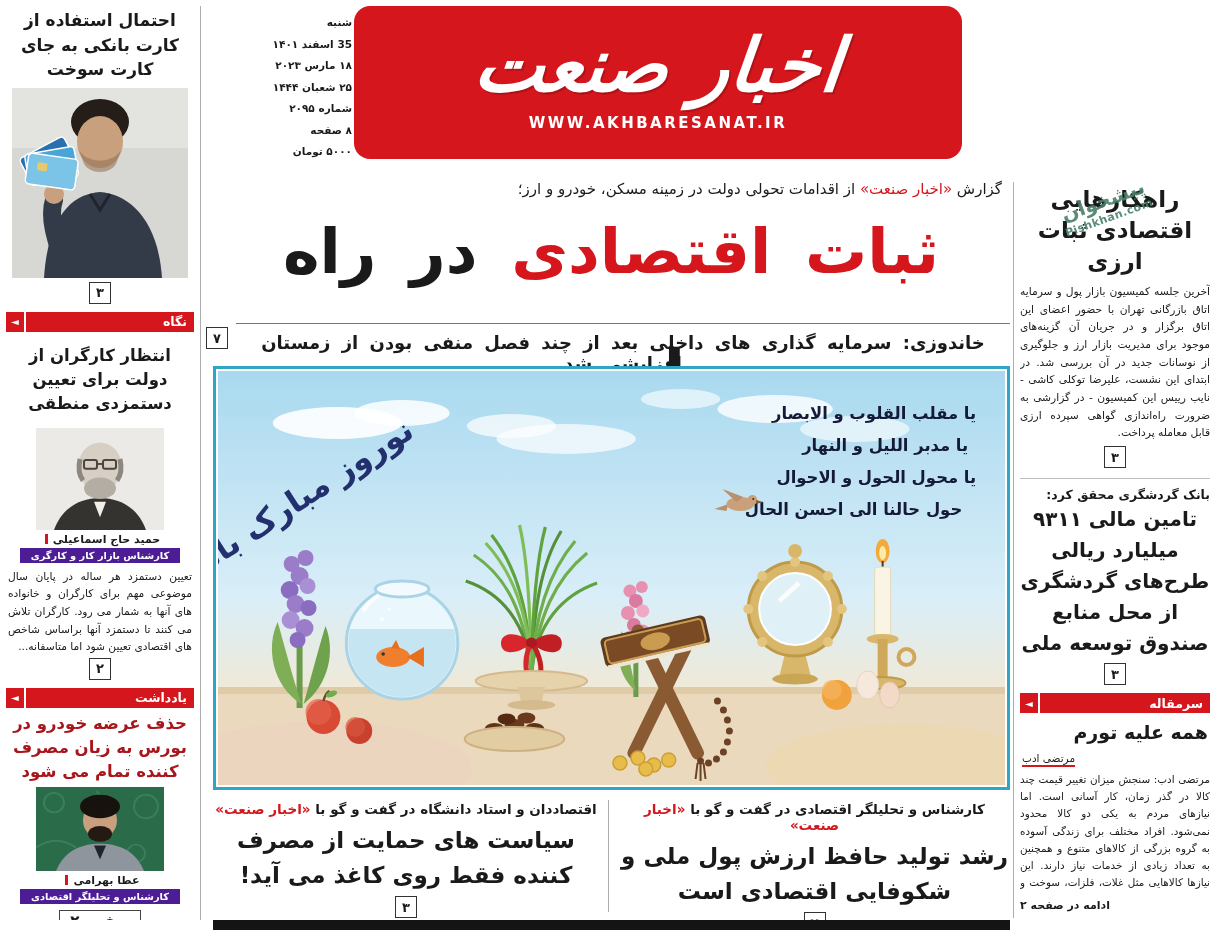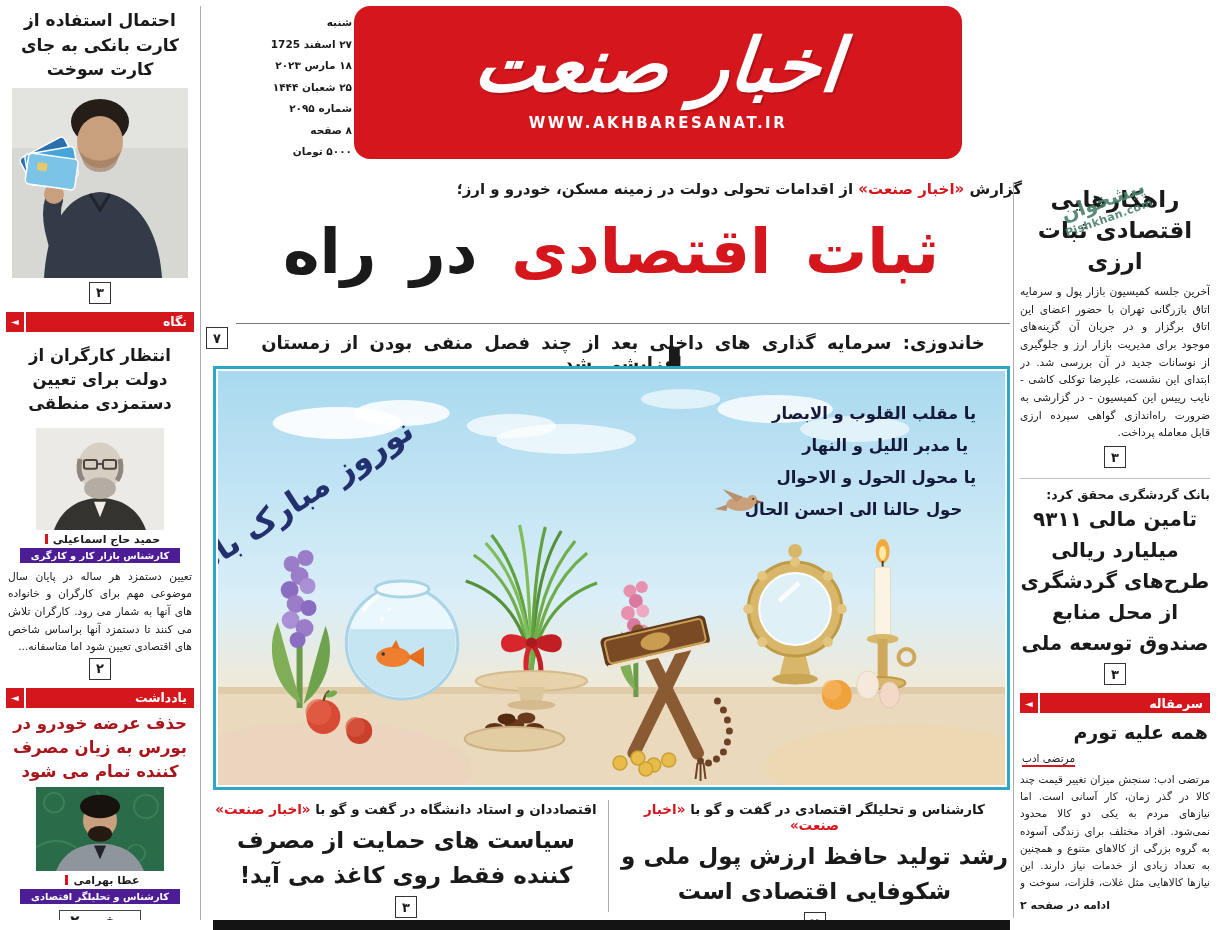--- a/index.html
+++ b/index.html
@@ -34,21 +34,21 @@
   }
   .site { color:#fff; font-size:15px; font-weight:bold; letter-spacing:2.5px; margin-top:12px; direction:ltr; }
   .watermark {
     position:absolute; left:1040px; top:188px; width:130px; z-index:6;
     transform:rotate(-20deg); color:#49806a; opacity:.9; text-align:center; pointer-events:none;
   }
   .wm-fa { font-size:20px; font-weight:bold; }
   .wm-en { font-size:11px; font-weight:bold; letter-spacing:.5px; }
 
   
-  .kicker { position:absolute; left:224px; top:180px; width:798px; text-align:right; font-size:15px; font-weight:bold; }
+  .kicker { position:absolute; left:204px; top:180px; width:798px; text-align:right; font-size:15px; font-weight:normal; }
   .main-headline {
     position:absolute; left:212px; top:192px; width:798px; margin:0;
     text-align:center; font-size:62px; font-weight:bold; line-height:1.95; word-spacing:12px;
   }
   .subheadline {
     position:absolute; left:236px; top:323px; width:774px;
     border-top:1.5px solid #777; border-bottom:1.5px solid #777;
     padding:8px 4px 9px; text-align:center; font-size:18px; font-weight:bold; word-spacing:5px;
   }
   .badge {
@@ -197,21 +197,21 @@
     </div>
     <div class="cap-name fa">عطا بهرامی</div>
     <div class="cap-role fa">کارشناس و تحلیلگر اقتصادی</div>
     <div class="page-ref fa">صفحه ۲</div>
   </aside>
 
   <div class="vrule vrule-left"></div>
 
   <div class="dateline fa">
     <span>شنبه</span>
-    <span>۲۷ اسفند 1725</span>
+    <span>35 اسفند ۱۴۰۱</span>
     <span>۱۸ مارس ۲۰۲۳</span>
     <span>۲۵ شعبان ۱۴۴۴</span>
     <span>شماره ۲۰۹۵</span>
     <span>۸ صفحه</span>
     <span>۵۰۰۰ تومان</span>
   </div>
 
   <div class="banner">
     <div class="logo fa">اخبار صنعت</div>
     <div class="site">WWW.AKHBARESANAT.IR</div>

